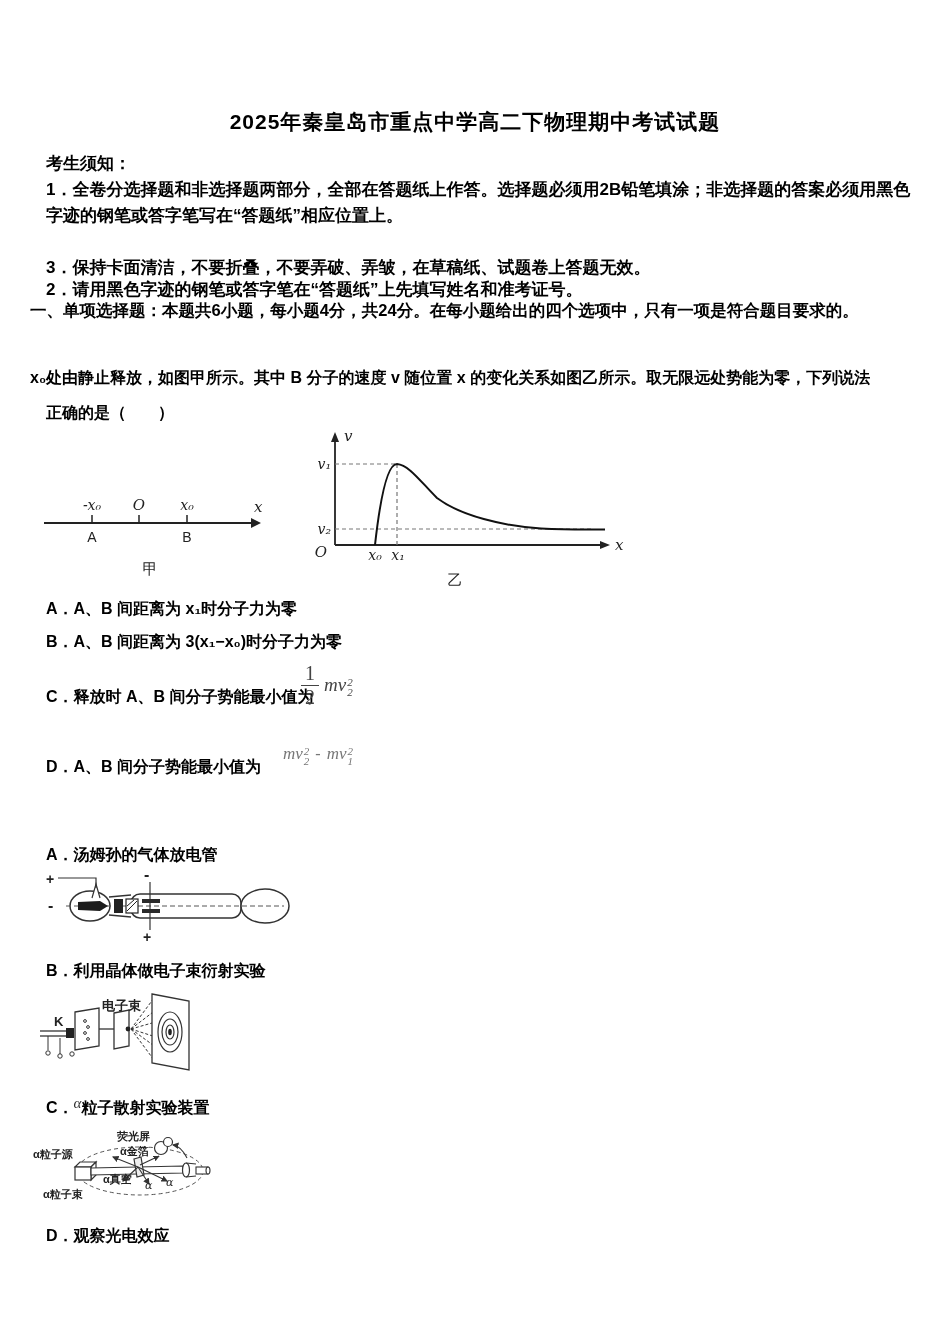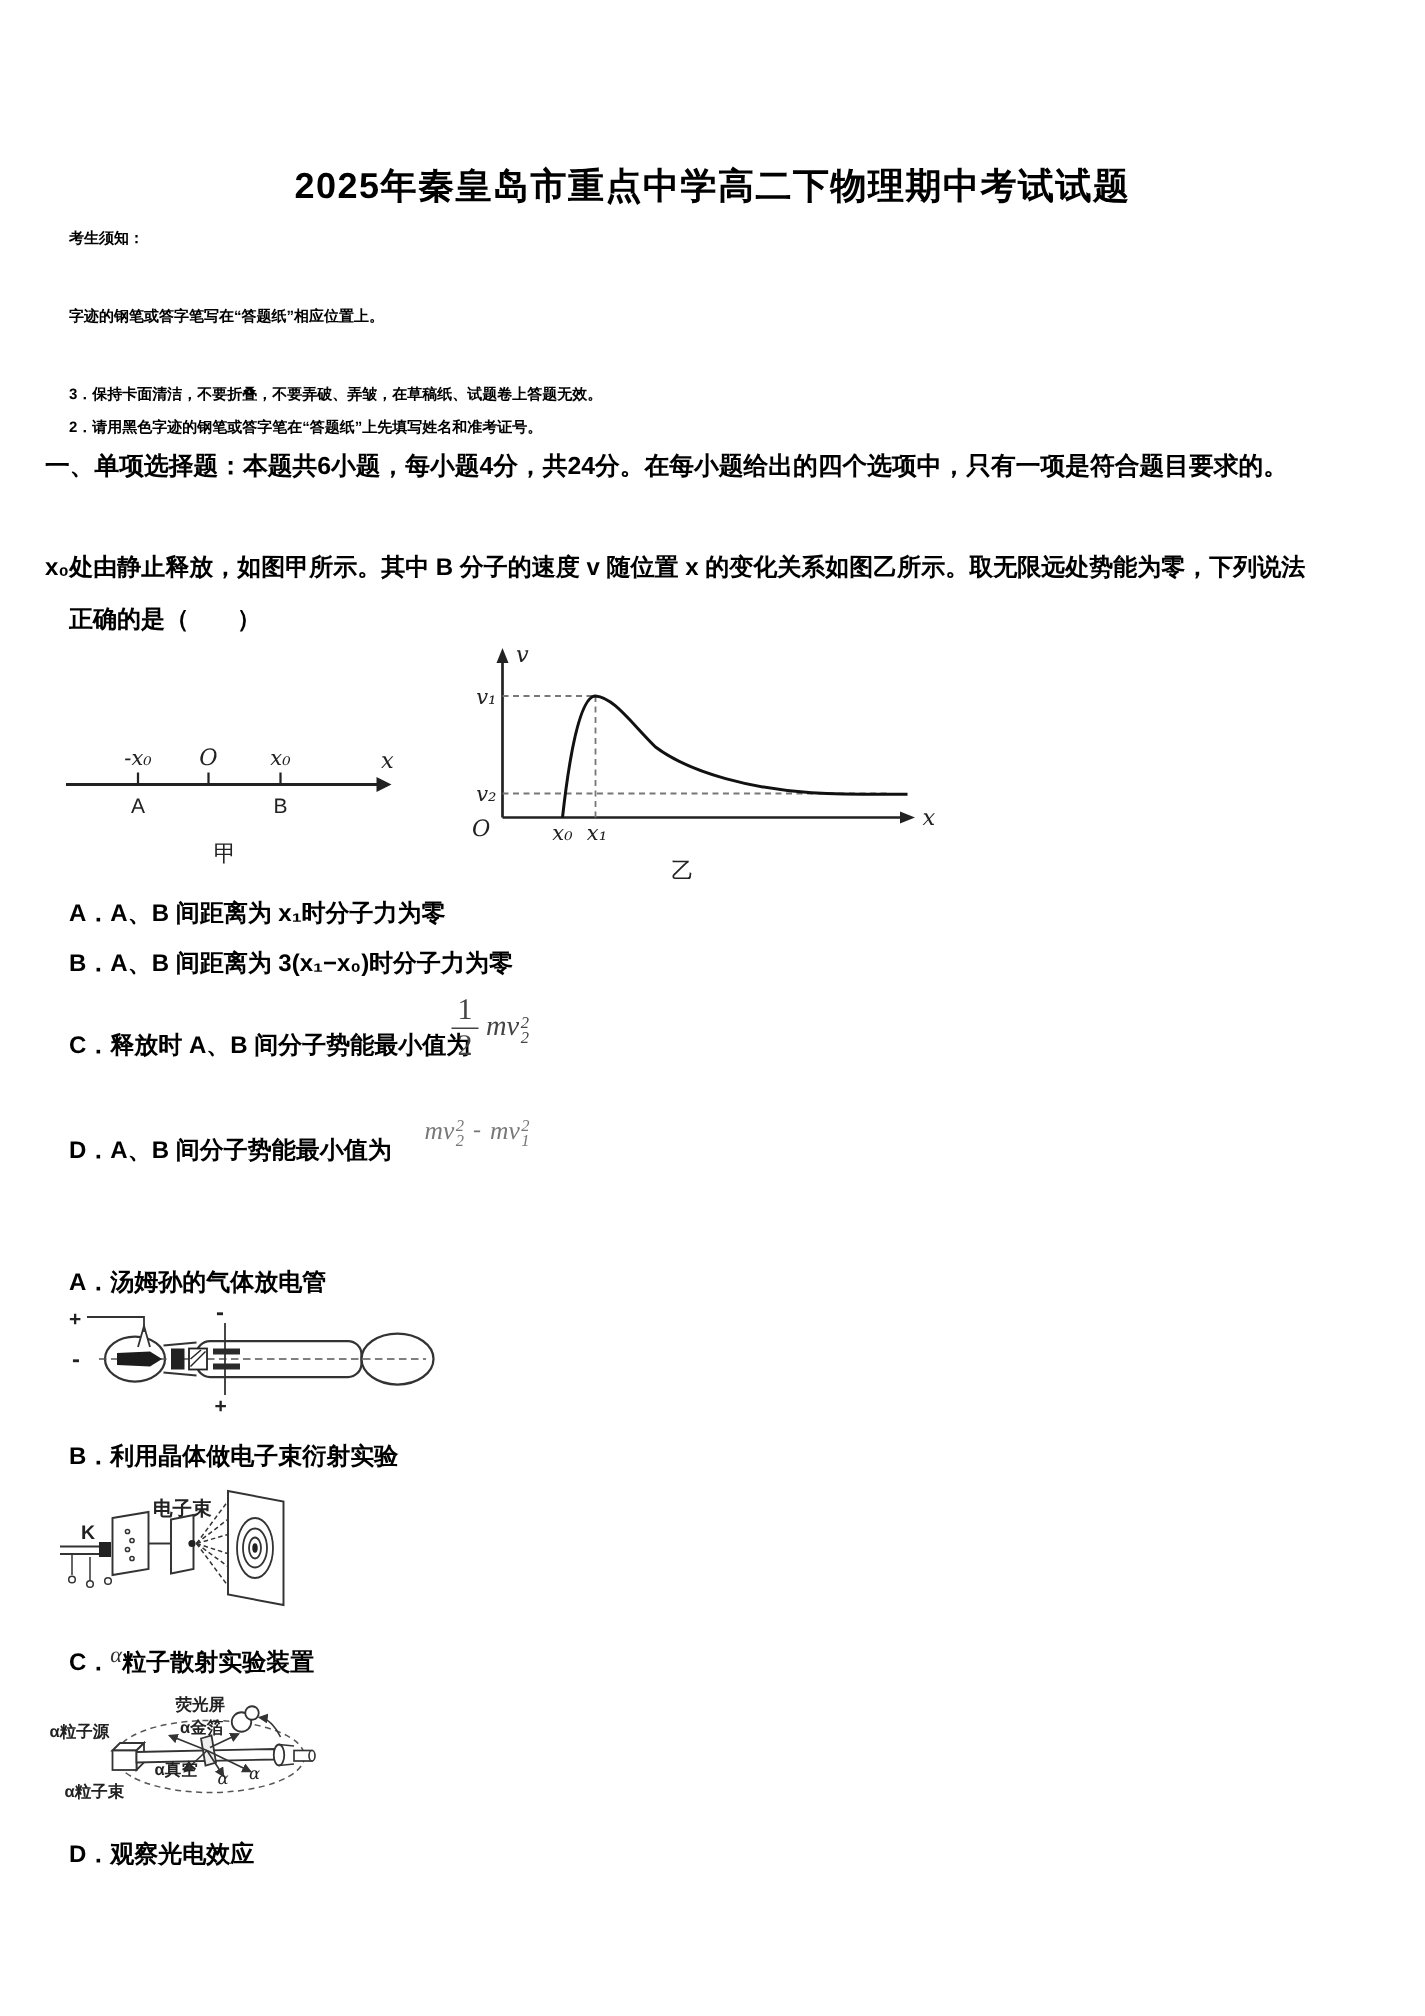--- a/index.html
+++ b/index.html
@@ -1,21 +1,21 @@
 <!DOCTYPE html>
 <html><head>
 <meta charset="utf-8">
 <style>
   html,body { margin:0; padding:0; background:#ffffff; }
   .page { position:relative; width:950px; height:1344px; background:#fff; overflow:hidden;
           font-family:"Liberation Sans","DejaVu Sans",sans-serif; color:#000; }
   .t { position:absolute; white-space:nowrap; font-weight:bold; font-size:16px; color:#000;
        font-family:"Liberation Sans","DejaVu Sans",sans-serif; }
-  .title { width:950px; text-align:center; font-size:24px; letter-spacing:1px; }
-  .note { font-size:10px; }
+  .title { width:950px; text-align:center; font-size:21px; letter-spacing:1px; }
+  .note { font-size:17px; }
   .sec  { font-size:16.5px; }
   svg { position:absolute; overflow:visible; }
   svg text { font-family:"Liberation Sans","DejaVu Sans",sans-serif; fill:#222; }
   .mtx { font-family:"DejaVu Serif","Liberation Serif",serif; font-style:italic; }
   .cjk { font-weight:bold; }
   .cap { font-weight:normal; font-size:15px; }
   
   .formula { position:absolute; display:flex; align-items:center; color:#444;
              font-family:"Liberation Serif","DejaVu Serif",serif; }
   .frac { display:inline-flex; flex-direction:column; align-items:center; font-size:20px;
@@ -31,20 +31,21 @@
                   font-style:italic; font-weight:normal; font-size:15px; color:#333; }
 </style>
 </head>
 <body>
 
 <div class="page">
 
   <div class="t title" style="left:0; top:108px;">2025年秦皇岛市重点中学高二下物理期中考试试题</div>
 
   <div class="t note" style="left:46px; top:152px;">考生须知：</div>
+  <div class="t note" style="left:46px; top:178px;">1．全卷分选择题和非选择题两部分，全部在答题纸上作答。选择题必须用2B铅笔填涂；非选择题的答案必须用黑色</div>
   <div class="t note" style="left:46px; top:204px;">字迹的钢笔或答字笔写在“答题纸”相应位置上。</div>
   <div class="t note" style="left:46px; top:230px;margin-top:48px;">2．请用黑色字迹的钢笔或答字笔在“答题纸”上先填写姓名和准考证号。</div>
   <div class="t note" style="left:46px; top:256px;">3．保持卡面清洁，不要折叠，不要弄破、弄皱，在草稿纸、试题卷上答题无效。</div>
 
   <div class="t sec" style="left:30px; top:300px;">一、单项选择题：本题共6小题，每小题4分，共24分。在每小题给出的四个选项中，只有一项是符合题目要求的。</div>
 
   <div class="t" style="left:30px; top:368px;">x₀处由静止释放，如图甲所示。其中 B 分子的速度 v 随位置 x 的变化关系如图乙所示。取无限远处势能为零，下列说法</div>
   <div class="t" style="left:46px; top:403px;">正确的是（　　）</div>
 
   <svg style="left:40px; top:468px;" width="255" height="112" viewBox="0 0 255 112">

